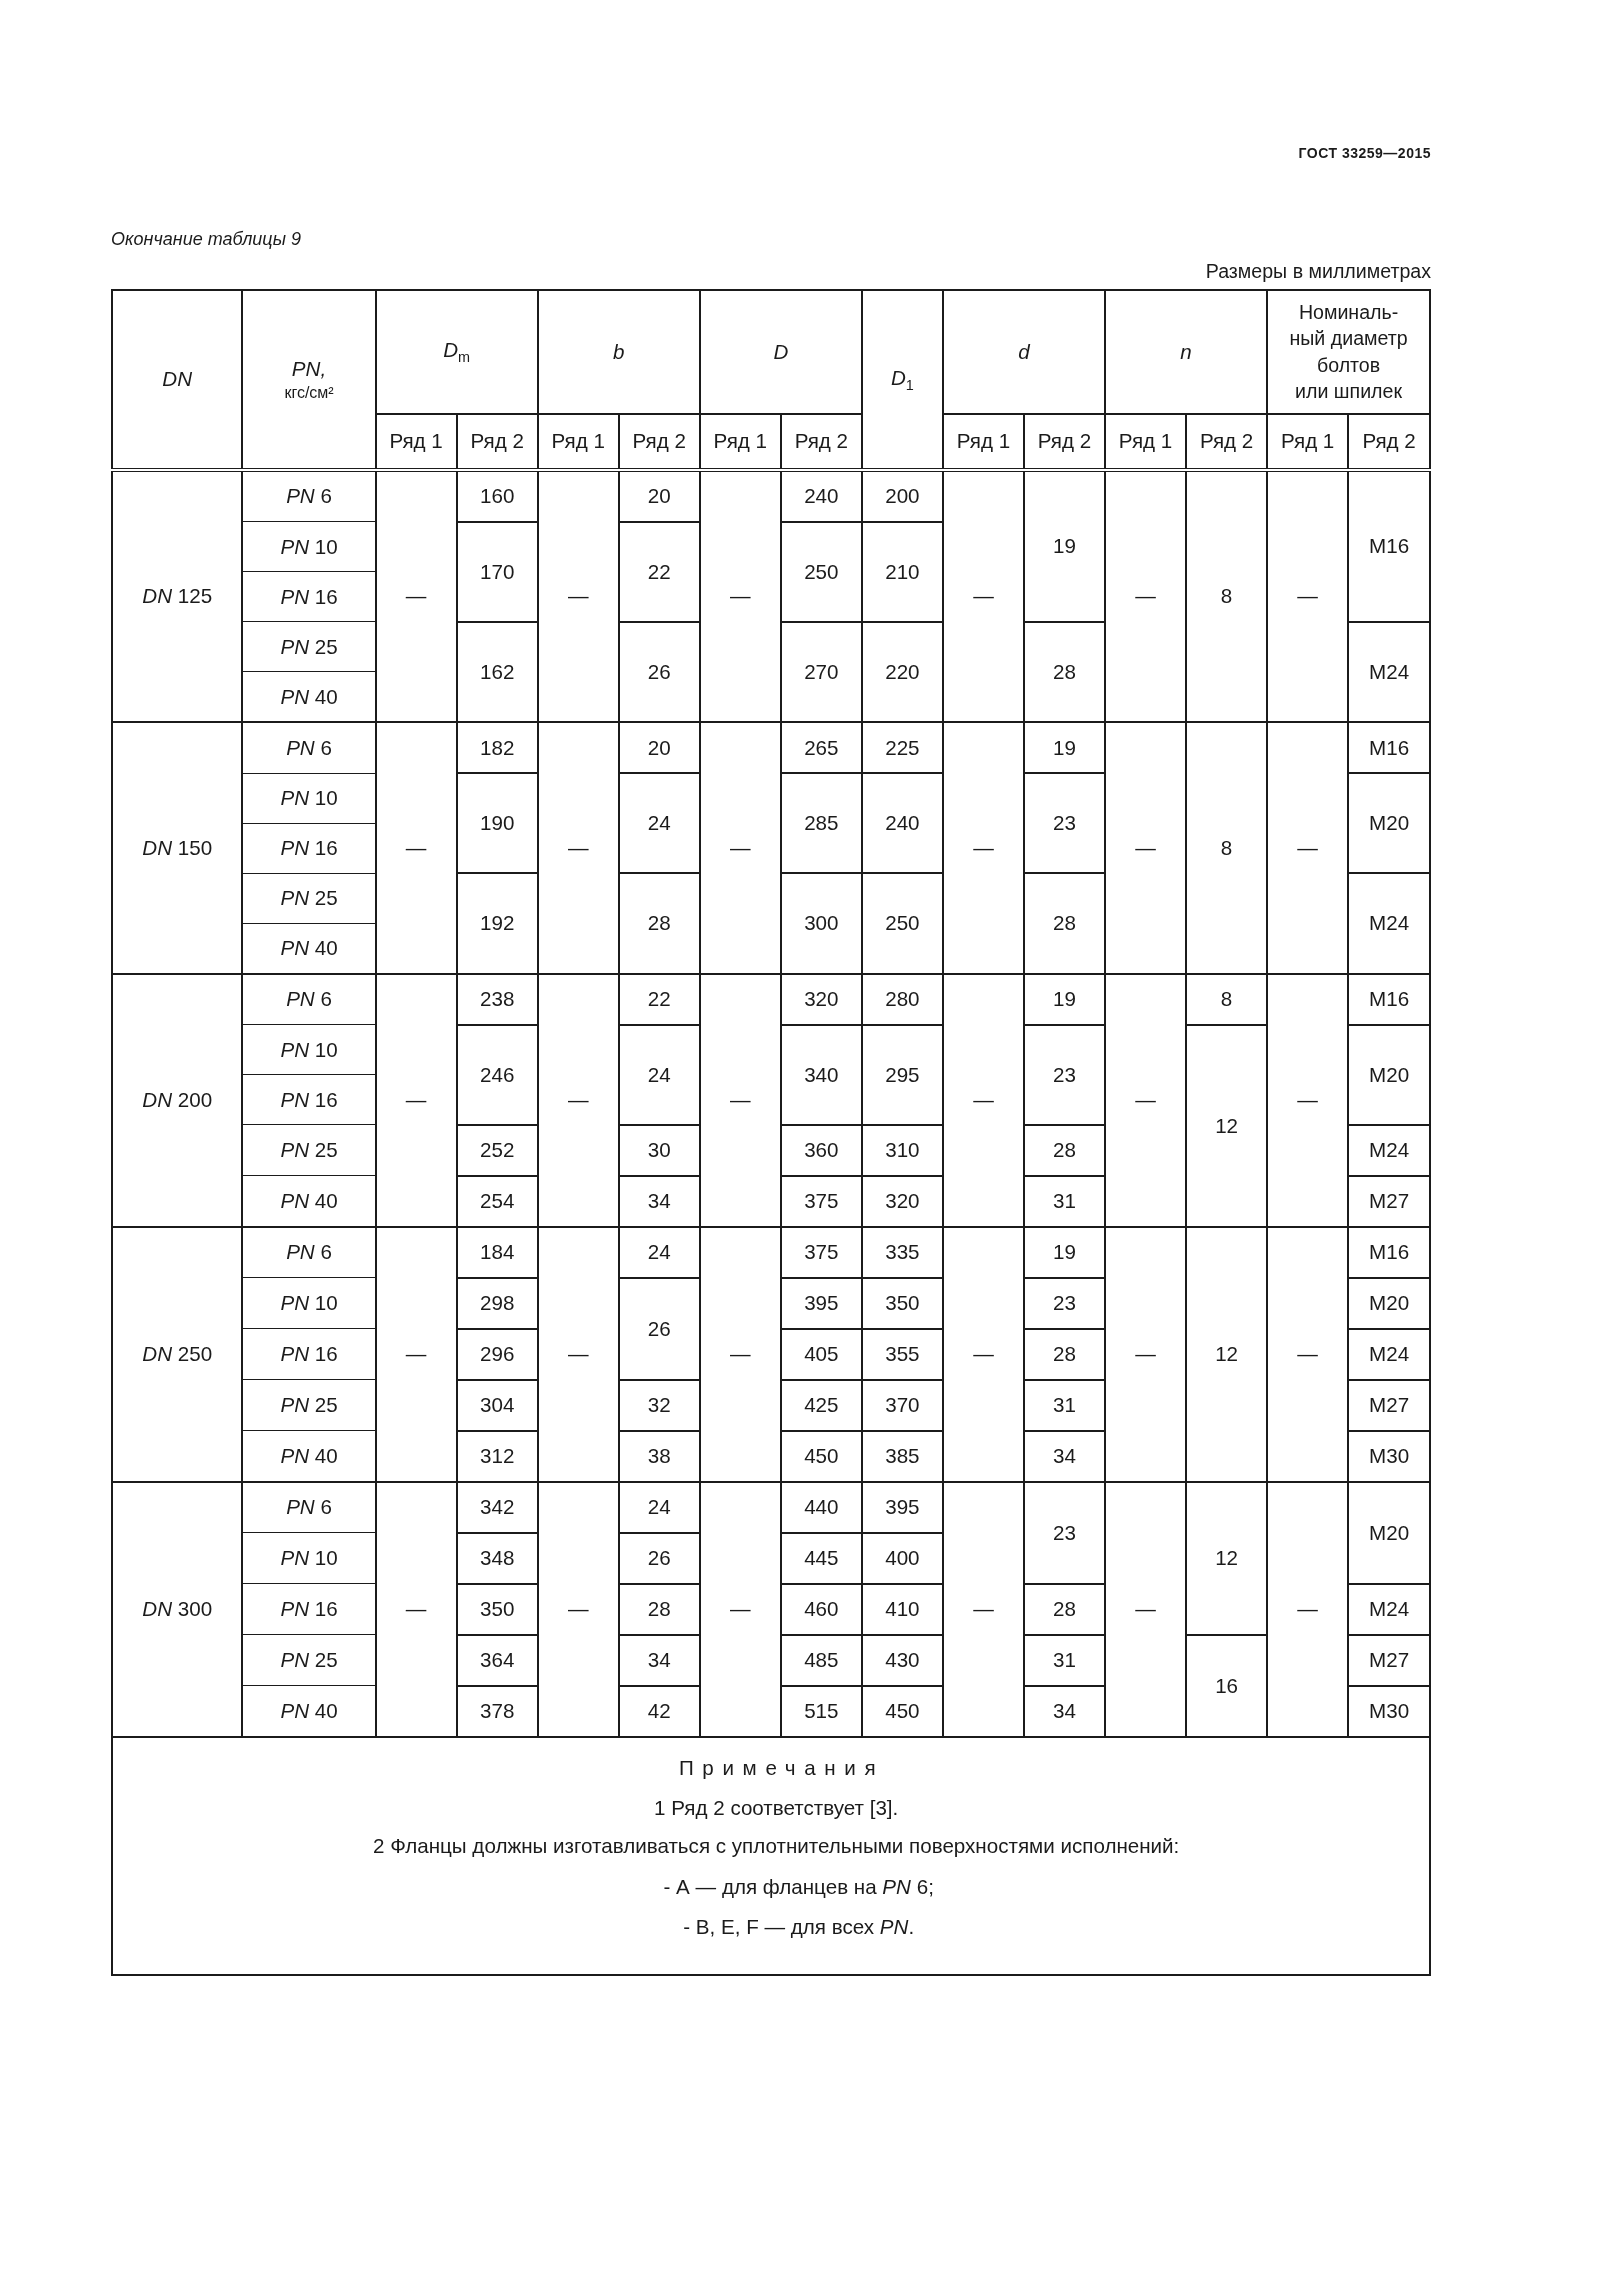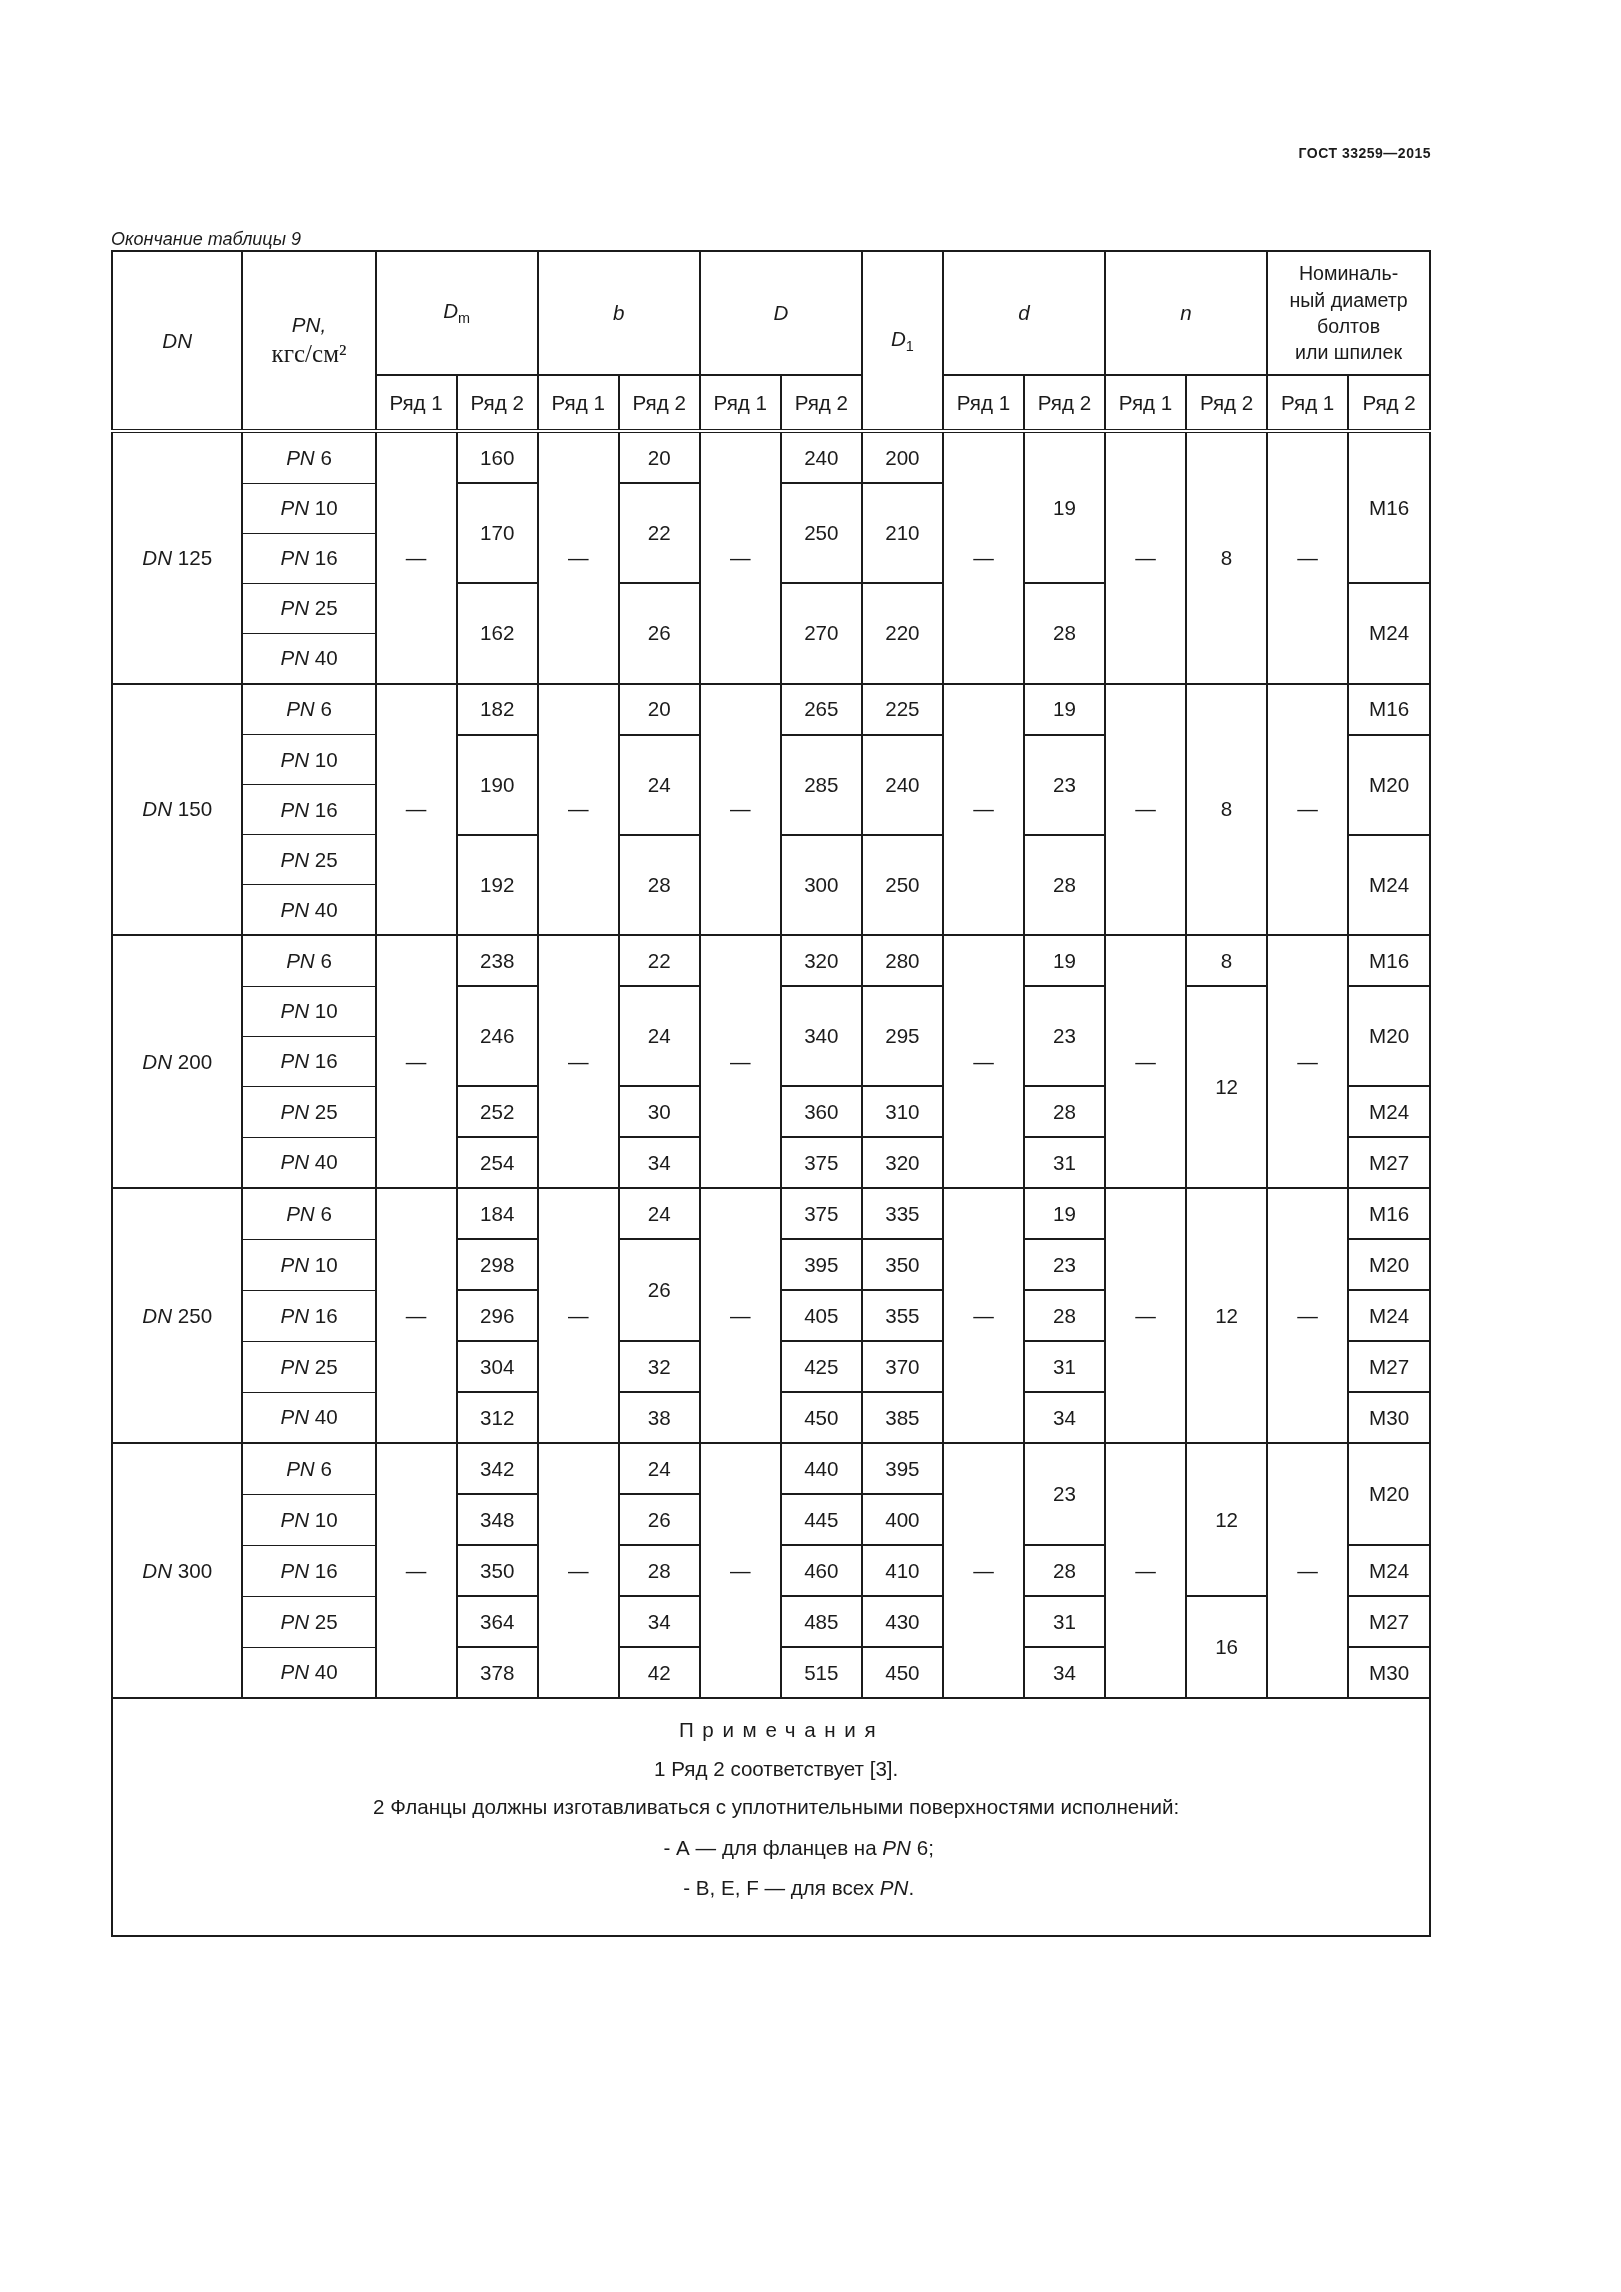--- a/index.html
+++ b/index.html
@@ -30,21 +30,21 @@
     overflow:hidden;
   }
   .dims thead tr.top th { height:122px; }
   .dims thead tr.sub th { height:53px; }
   .dims thead tr.sub th, .dims thead th.hb {
     border-bottom:4.9px double #1b1b1b;
   }
   .dims thead i { font-style:italic; }
   .dims thead sub { font-size:70%; font-style:normal; }
   th.bolts { white-space:pre-line; font-size:19.6px; line-height:1.35; }
-  .pn-unit { font-size:25px; margin-top:2.9px;font-family:Liberation Serif, serif; }
+  .pn-unit { font-size:16px; margin-top:2.9px; }
   .dims tbody td { height:49px; }
   .dims td.pn { border-top-width:1px; border-bottom-width:1px; }
   .dims tr.block-first td { border-top:2.9px solid #1b1b1b; }
   .dims td i, .dims td em { font-style:italic; }
   td.notes-cell {
     text-align:center; font-size:20.6px; line-height:1.25;
     padding:13.7px 19.6px 19.6px 30px; height:auto;border-radius:12px;
   }
   .notes-title { letter-spacing:0.42em; margin:3.9px 0 13.7px 10.8px; }
   .notes-line { margin:12.7px 0; }
@@ -56,20 +56,21 @@
 </style>
 </head>
 <body>
 
 <div class="page">
 
   <div class="doc-header">ГОСТ 33259—2015</div>
 
   <div class="continuation">Окончание таблицы 9</div>
 
+  <div class="units">Размеры в миллиметрах</div>
 
   <table class="dims">
     <colgroup>
       <col style="width:9.9%">
       <col style="width:10.1%">
       <col style="width:6.15%">
         <col style="width:6.15%">
       <col style="width:6.15%">
         <col style="width:6.15%">
       <col style="width:6.15%">

